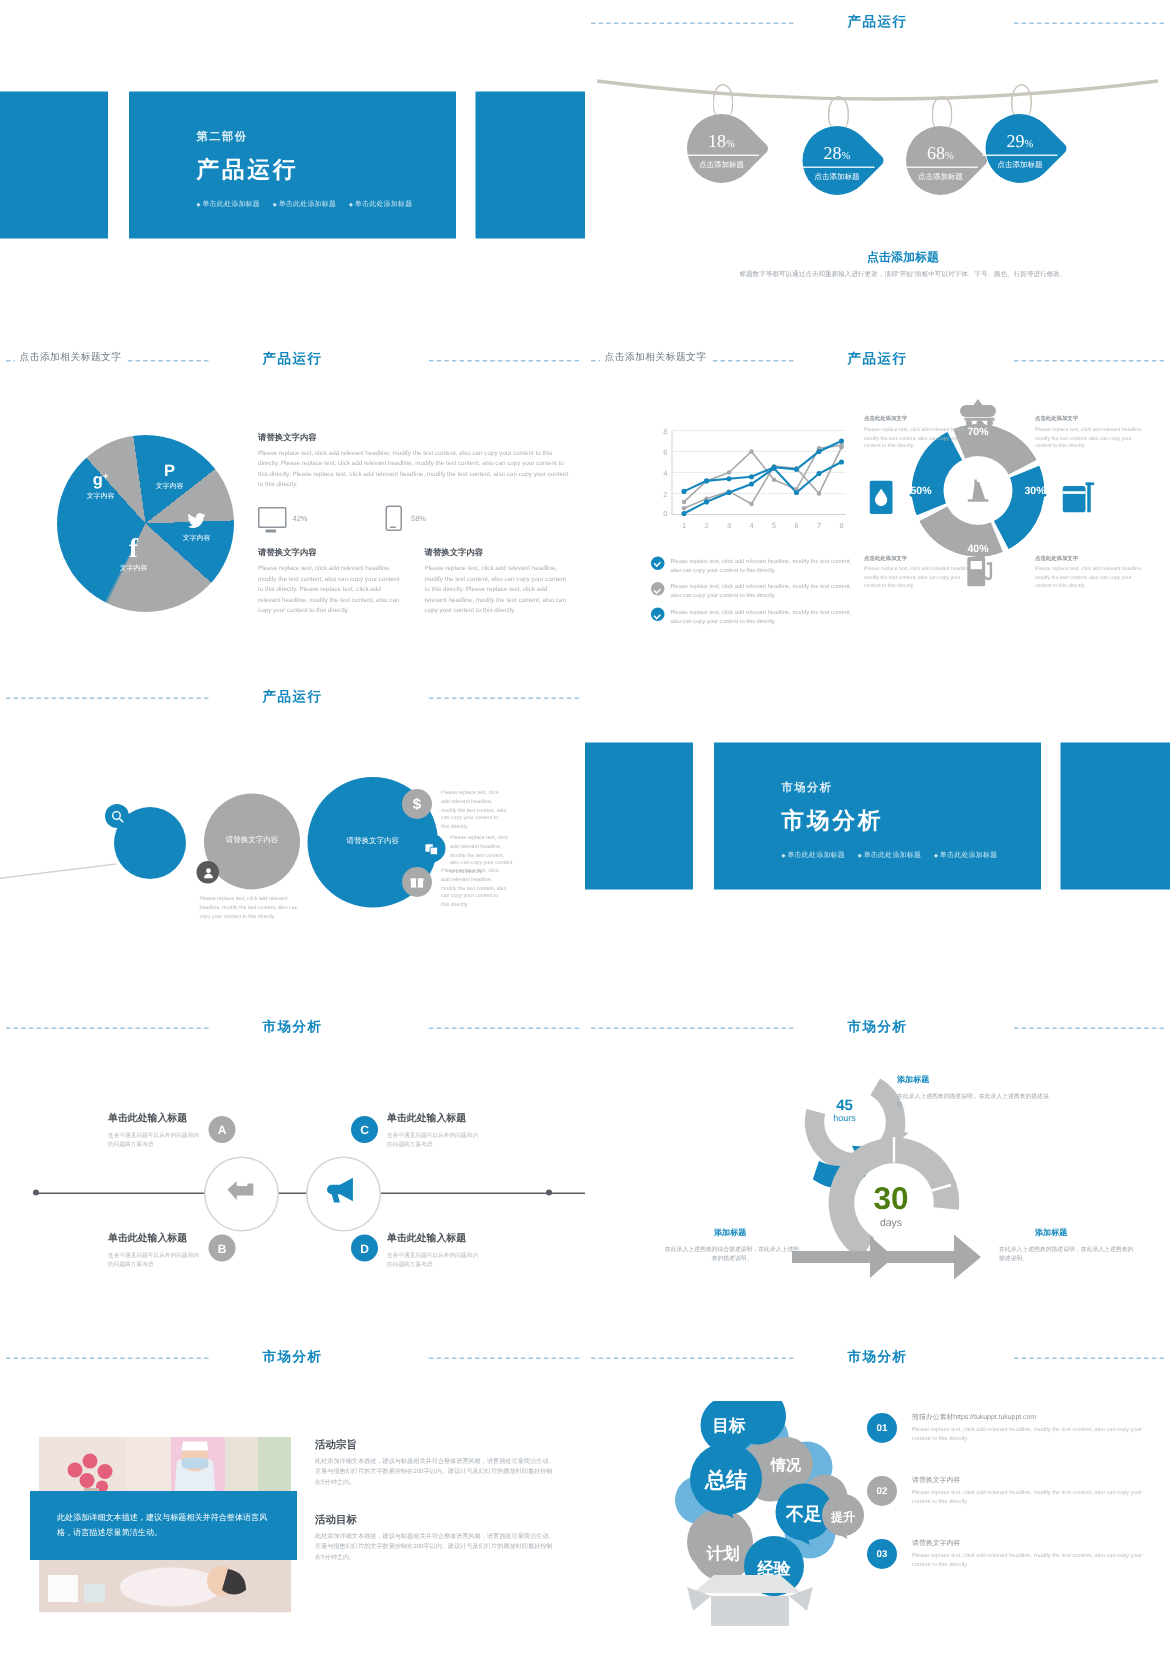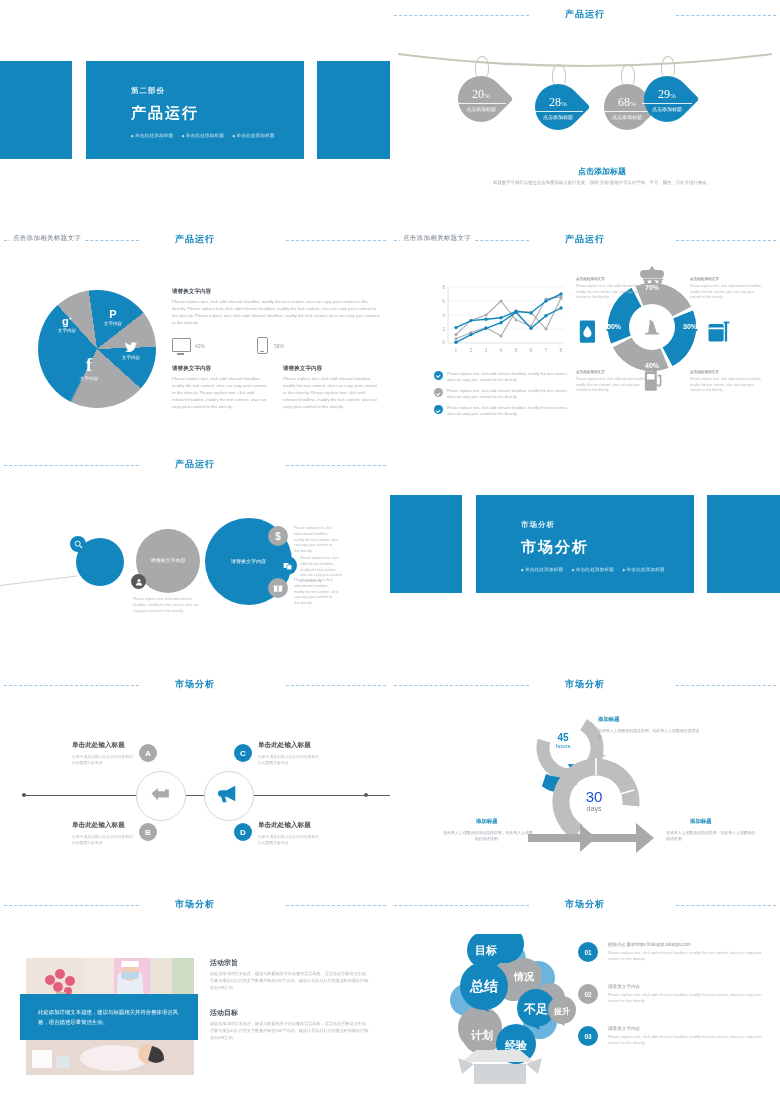--- a/index.html
+++ b/index.html
@@ -144,21 +144,21 @@
   .s7 .ring{position:absolute;top:101px;width:48px;height:48px;border-radius:50%;border:1px solid #d2d6da;background:#fff;}
   .s7 .ic{position:absolute;top:50%;left:50%;transform:translate(-50%,-50%);font-size:20px;}
   .s7 .lt{position:absolute;font-size:6.6px;font-weight:bold;color:#4b5259;}
   .s7 .lp{position:absolute;font-size:3.8px;color:#b0b7bd;line-height:1.6;}
   .s7 .ltr{position:absolute;width:18px;height:18px;border-radius:50%;color:#fff;
     font-size:8px;font-weight:bold;display:flex;align-items:center;justify-content:center;}
   .s8 .t24{position:absolute;left:152px;top:62px;width:42px;text-align:center;}
   .s8 .t24 b{display:block;font-size:10px;color:#1387bd;font-weight:bold;}
   .s8 .t24 i{display:block;font-size:6px;color:#1387bd;font-style:normal;}
   .s8 .t30{position:absolute;left:170px;top:118px;width:68px;text-align:center;}
-  .s8 .t30 b{display:block;font-size:15px;color:#1d4ed8;font-weight:normal;}
+  .s8 .t30 b{display:block;font-size:21px;color:#4d7c0f;font-weight:bold;}
   .s8 .t30 i{display:block;font-size:7px;color:#7d858c;font-style:normal;}
   .s8 .lt{position:absolute;font-size:5.4px;font-weight:bold;color:#1387bd;}
   .s8 .lp{position:absolute;font-size:3.9px;color:#9aa3ab;line-height:1.6;}
 
   
   .s9 .photo{position:absolute;left:26px;top:68px;width:168px;height:117px;overflow:hidden;}
   .s9 .ovl{position:absolute;left:20px;top:104px;width:178px;height:46px;background:#1387bd;
     display:flex;align-items:center;padding:0 18px;box-sizing:border-box;}
   .s9 .ovl p{margin:0;font-size:5.4px;color:#fff;line-height:1.9;}
   .s9 .rt{position:absolute;left:210px;top:68px;width:162px;}
@@ -195,36 +195,36 @@
       <div class="dline r"></div>
       <div class="ttl">产品运行</div>
     </div>
     <svg class="rope" viewBox="0 0 374 22">
       <path d="M0,2 Q187,26 374,2" fill="none" stroke="#c9c6bb" stroke-width="2.2"></path>
     </svg>
 
     <div class="drop g" style="left:66px;top:72px;">
       <div class="loop"></div>
       <div class="bodyshape"></div>
-      <div class="pct"><span>20</span><i>%</i></div>
+      <div class="pct"><span>18</span><i>%</i></div>
       <div class="cap">点击添加标题</div>
     </div>
     <div class="drop b" style="left:143px;top:80px;">
       <div class="loop"></div>
       <div class="bodyshape"></div>
       <div class="pct"><span>28</span><i>%</i></div>
       <div class="cap">点击添加标题</div>
     </div>
     <div class="drop g" style="left:212px;top:80px;">
       <div class="loop"></div>
       <div class="bodyshape"></div>
       <div class="pct"><span>68</span><i>%</i></div>
       <div class="cap">点击添加标题</div>
     </div>
-    <div class="drop b" style="left:252px;top:72px;">
+    <div class="drop b" style="left:265px;top:72px;">
       <div class="loop"></div>
       <div class="bodyshape"></div>
       <div class="pct"><span>29</span><i>%</i></div>
       <div class="cap">点击添加标题</div>
     </div>
 
     <div class="foot-t">点击添加标题</div>
     <div class="foot-d">标题数字等都可以通过点击和重新输入进行更改，顶部“开始”面板中可以对字体、字号、颜色、行距等进行修改。</div>
   </div>
 

